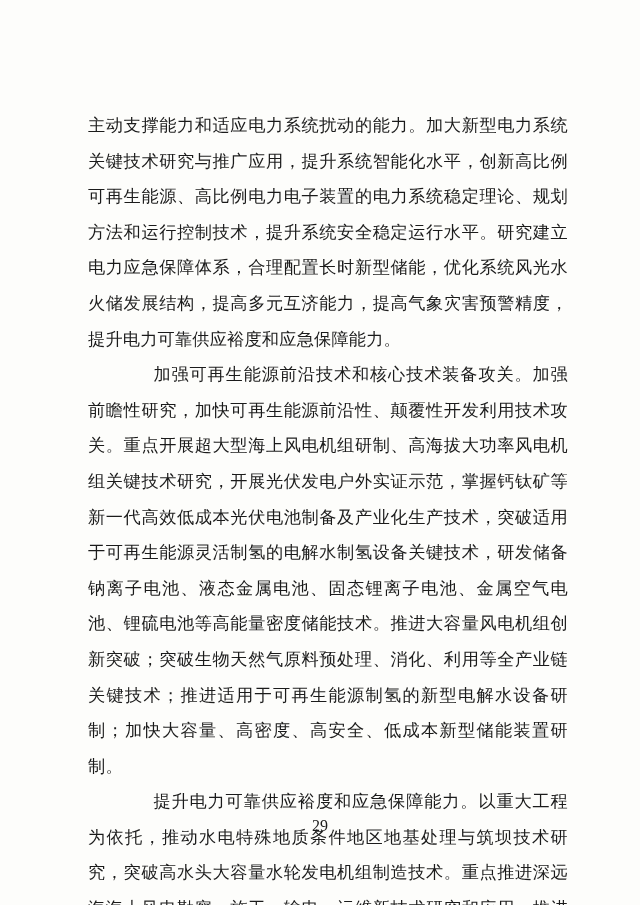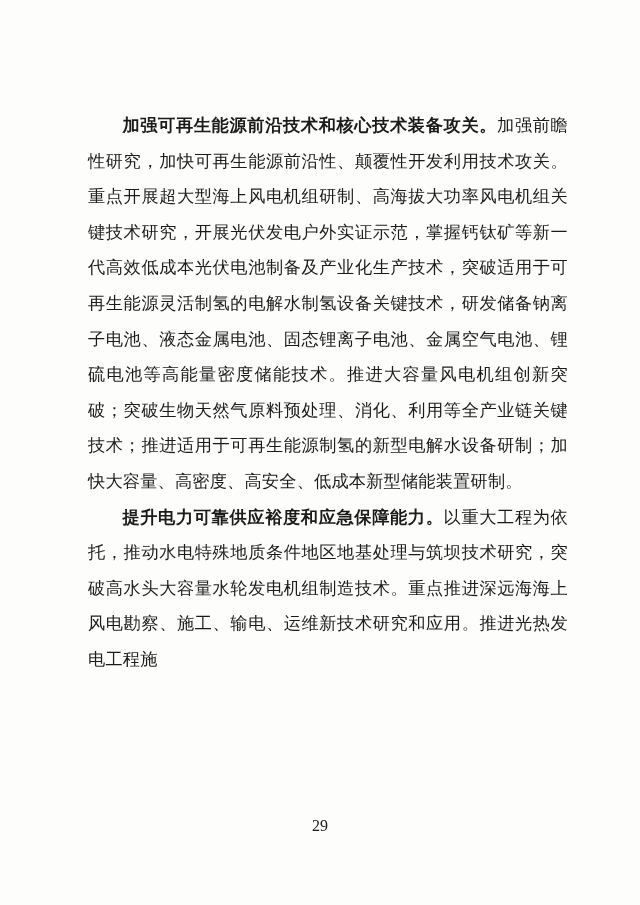--- a/index.html
+++ b/index.html
@@ -32,39 +32,43 @@
   .para {
     margin: 0;
     text-indent: 2em;
     font-weight: 400;
   }
   .para.no-indent {
     text-indent: 0;
   }
   
   .para .run-bold {
-    font-weight: 700;
+    font-weight: 400;
+    margin-left: 31px;
   }
   .page-number {
     position: absolute;
     left: 0;
     right: 0;
     bottom: 70px;
     text-align: center;
     font-size: 16px;
     color: #1b1b1b;
     font-family: "Liberation Serif", "DejaVu Serif", serif;
   }
 </style>
 </head>
 <body>
 
 <div class="page">
   <div class="doc-body">
 
+    <p class="para no-indent">
+      <span>主动支撑能力和适应电力系统扰动的能力。加大新型电力系统关键技术研究与推广应用，提升系统智能化水平，创新高比例可再生能源、高比例电力电子装置的电力系统稳定理论、规划方法和运行控制技术，提升系统安全稳定运行水平。研究建立电力应急保障体系，合理配置长时新型储能，优化系统风光水火储发展结构，提高多元互济能力，提高气象灾害预警精度，提升电力可靠供应裕度和应急保障能力。</span>
+    </p>
 
     <p class="para">
       <span class="run-bold">加强可再生能源前沿技术和核心技术装备攻关。</span><span>加强前瞻性研究，加快可再生能源前沿性、颠覆性开发利用技术攻关。重点开展超大型海上风电机组研制、高海拔大功率风电机组关键技术研究，开展光伏发电户外实证示范，掌握钙钛矿等新一代高效低成本光伏电池制备及产业化生产技术，突破适用于可再生能源灵活制氢的电解水制氢设备关键技术，研发储备钠离子电池、液态金属电池、固态锂离子电池、金属空气电池、锂硫电池等高能量密度储能技术。推进大容量风电机组创新突破；突破生物天然气原料预处理、消化、利用等全产业链关键技术；推进适用于可再生能源制氢的新型电解水设备研制；加快大容量、高密度、高安全、低成本新型储能装置研制。</span>
     </p>
 
     <p class="para">
       <span class="run-bold">提升电力可靠供应裕度和应急保障能力。</span><span>以重大工程为依托，推动水电特殊地质条件地区地基处理与筑坝技术研究，突破高水头大容量水轮发电机组制造技术。重点推进深远海海上风电勘察、施工、输电、运维新技术研究和应用。推进光热发电工程施</span>
     </p>
 
   </div>

